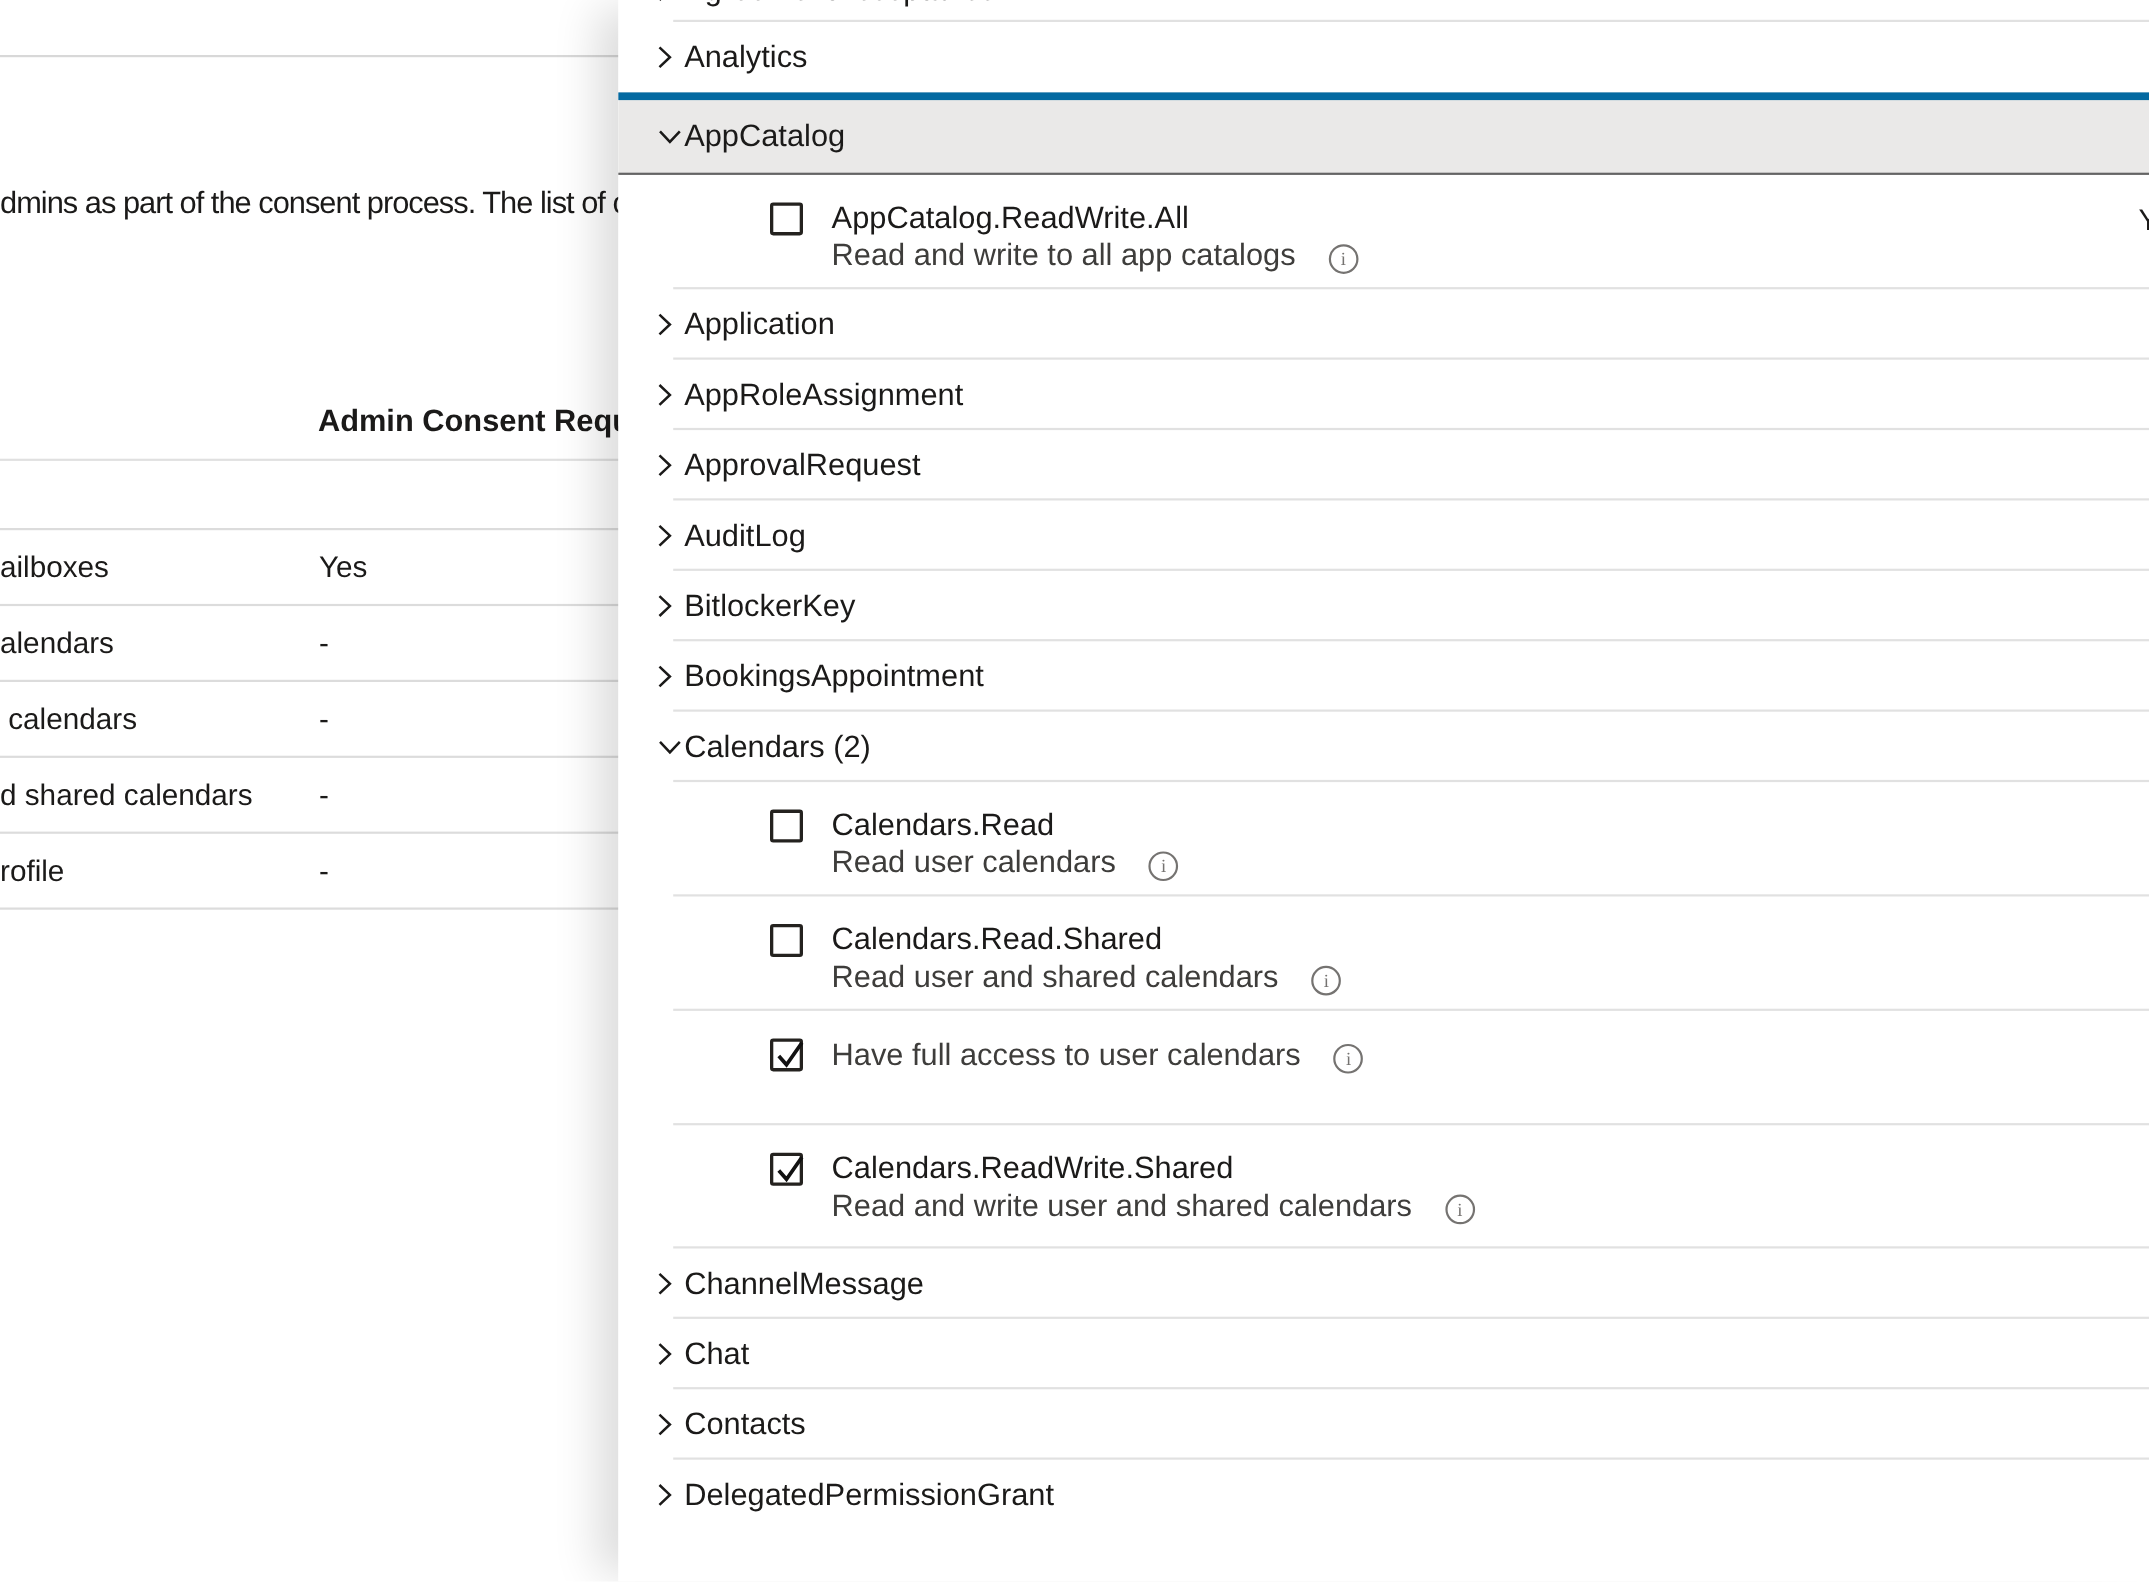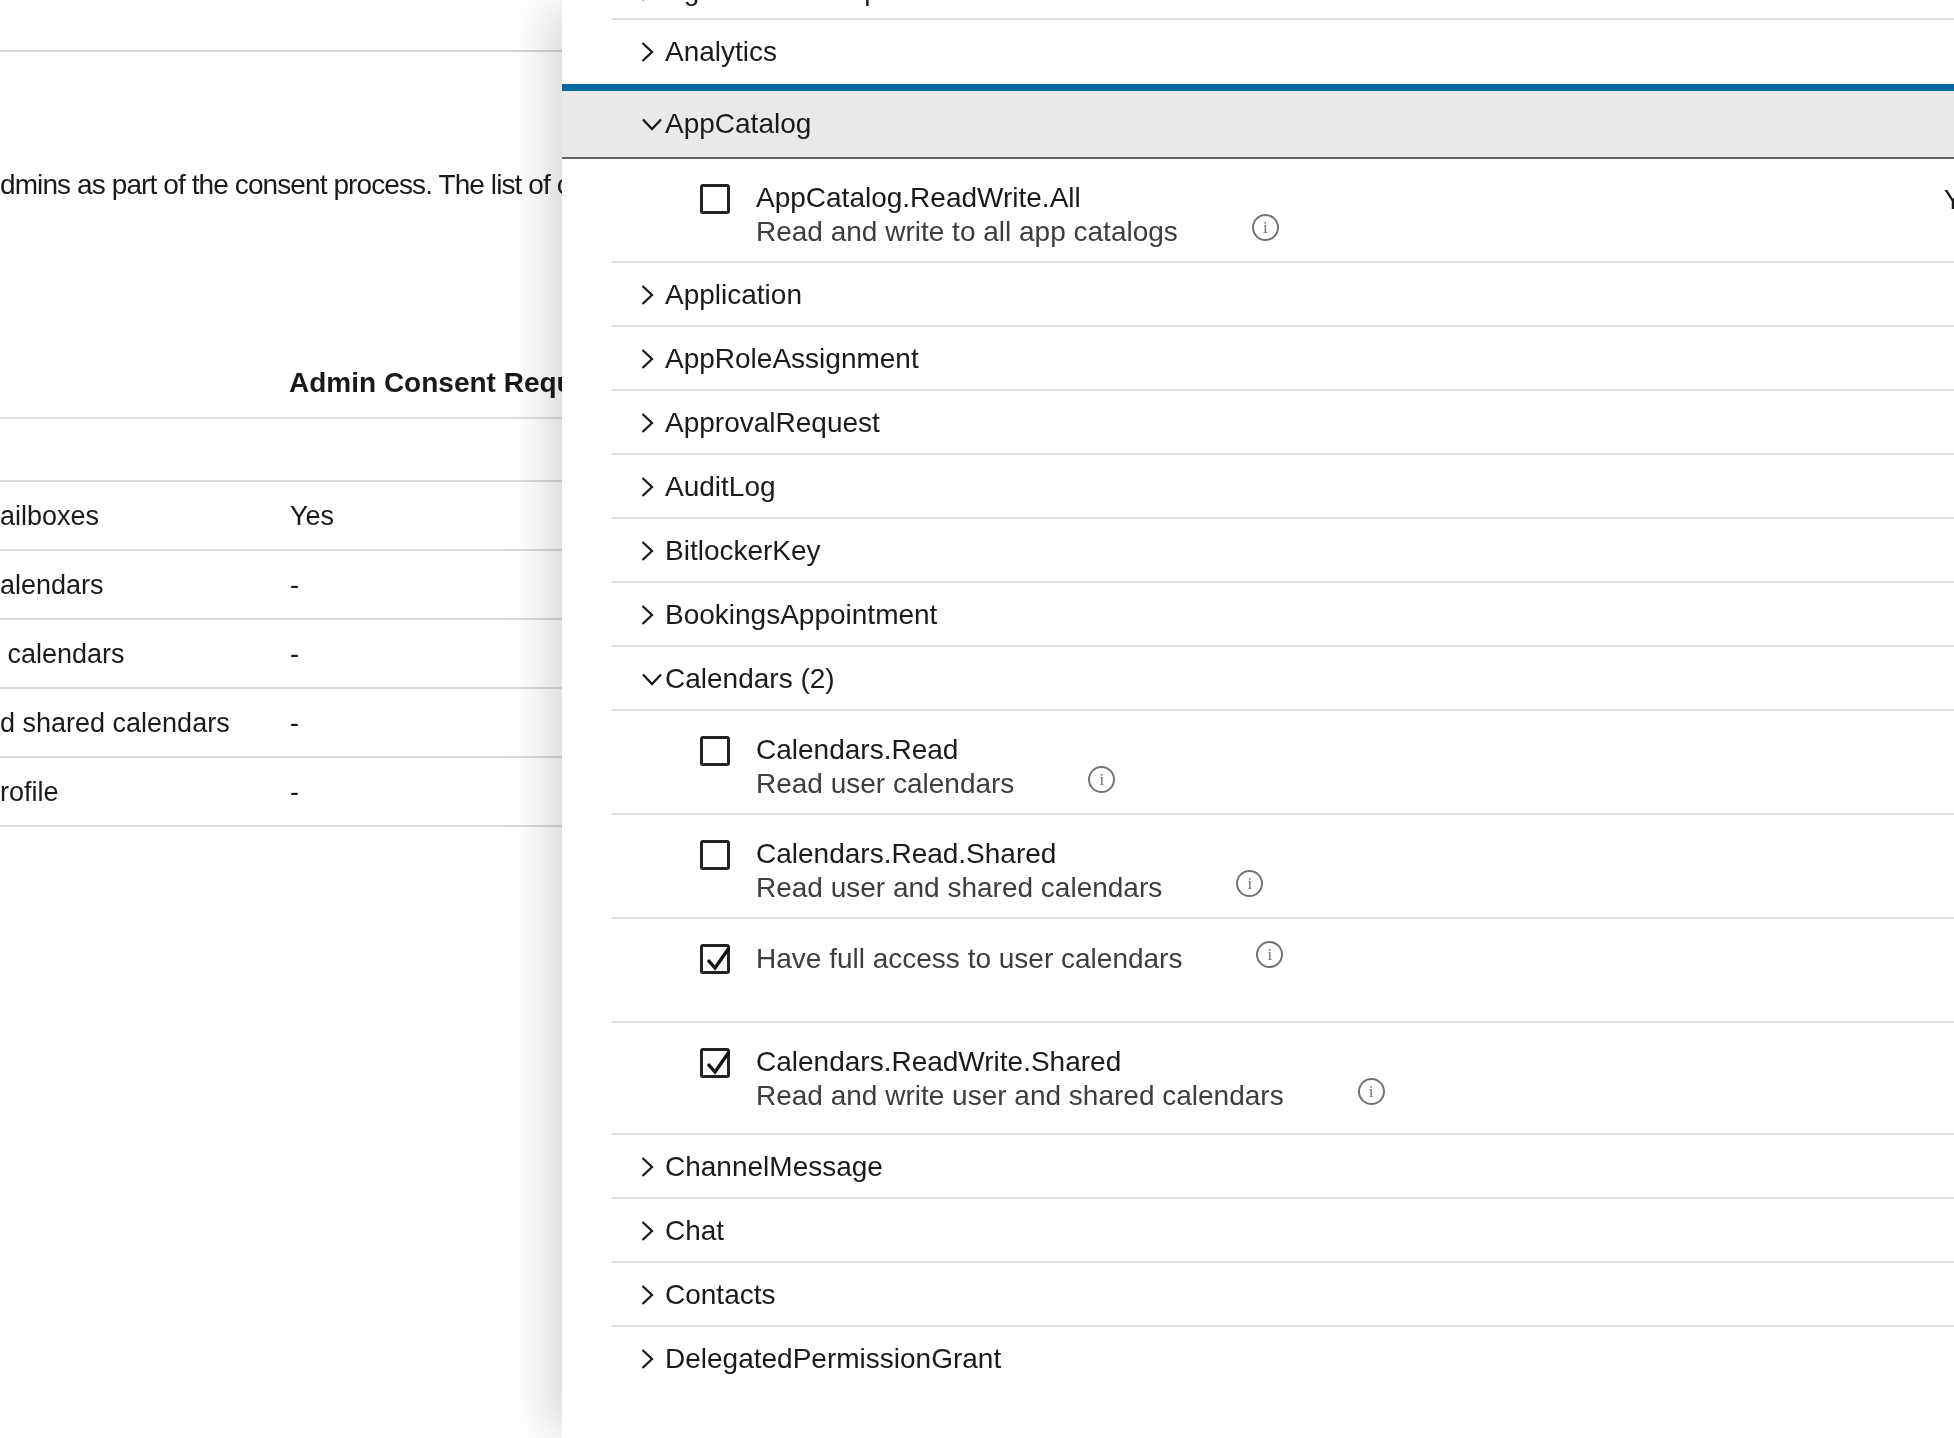--- a/index.html
+++ b/index.html
@@ -17,36 +17,36 @@
   .ltable{position:absolute;left:0;top:480px;width:100%;border-top:2px solid #dcdcdc;}
   .lrow{height:69px;border-bottom:2px solid #dcdcdc;position:relative;box-sizing:border-box;}
   .lname{position:absolute;left:0;top:50%;transform:translateY(-50%);font-size:27px;white-space:pre;}
   .lval{position:absolute;left:290px;top:50%;transform:translateY(-50%);font-size:27px;}
 
   
   .panel{position:absolute;left:562px;top:0;width:1392px;height:1438px;background:#ffffff;
          z-index:2;box-shadow:-26px 0 38px -8px rgba(0,0,0,0.14);overflow:hidden;}
   .prow{box-sizing:border-box;position:relative;}
   .prow .sep{position:absolute;left:50px;right:0;bottom:0;height:2px;background:#e1e1e1;}
-  .grow{height:64px;display:flex;align-items:center;padding-left:79px;cursor:pointer;}
+  .grow{height:64px;display:flex;align-items:center;padding-left:36px;cursor:pointer;}
   .grow.sel{height:66px;border-top:7px solid #0369a1;border-bottom:2px solid #646464;
             background:#eae9e8;}
   .chev{width:24px;flex:none;display:flex;align-items:center;}
   .glabel{font-size:28px;white-space:nowrap;}
   .glabel.b{font-weight:400;}
   .partial{height:20px;overflow:hidden;position:relative;}
   .partial .grow{position:absolute;left:0;top:-41px;width:100%;}
   .perm{height:104px;padding:22px 0 0 138px;display:flex;box-sizing:border-box;}
   .cb{width:30px;height:30px;border:3px solid #24221f;border-radius:3px;background:#fff;
       flex:none;margin-top:3px;position:relative;box-sizing:border-box;cursor:pointer;}
   .cb svg{position:absolute;left:-2px;top:-5px;}
   .ptext{margin-left:26px;}
   .pname{font-size:28px;line-height:33px;white-space:nowrap;}
-  .pdesc{font-size:28px;line-height:35px;color:#3e3d3b;display:flex;align-items:flex-start;
-         white-space:nowrap;gap:44px;}
+  .pdesc{font-size:28px;line-height:35px;color:#3e3d3b;display:flex;align-items:flex-end;
+         white-space:nowrap;}
   .info{width:27px;height:27px;border:2px solid #757371;border-radius:50%;margin-left:30px;
         display:inline-flex;align-items:center;justify-content:center;font-size:17px;
         font-family:"Liberation Serif",serif;color:#757371;box-sizing:border-box;flex:none;
         cursor:pointer;}
   .yesfrag{position:absolute;left:1382px;top:25px;font-size:27px;line-height:33px;}
 </style>
 </head>
 <body>
 
 <div class="stage">

